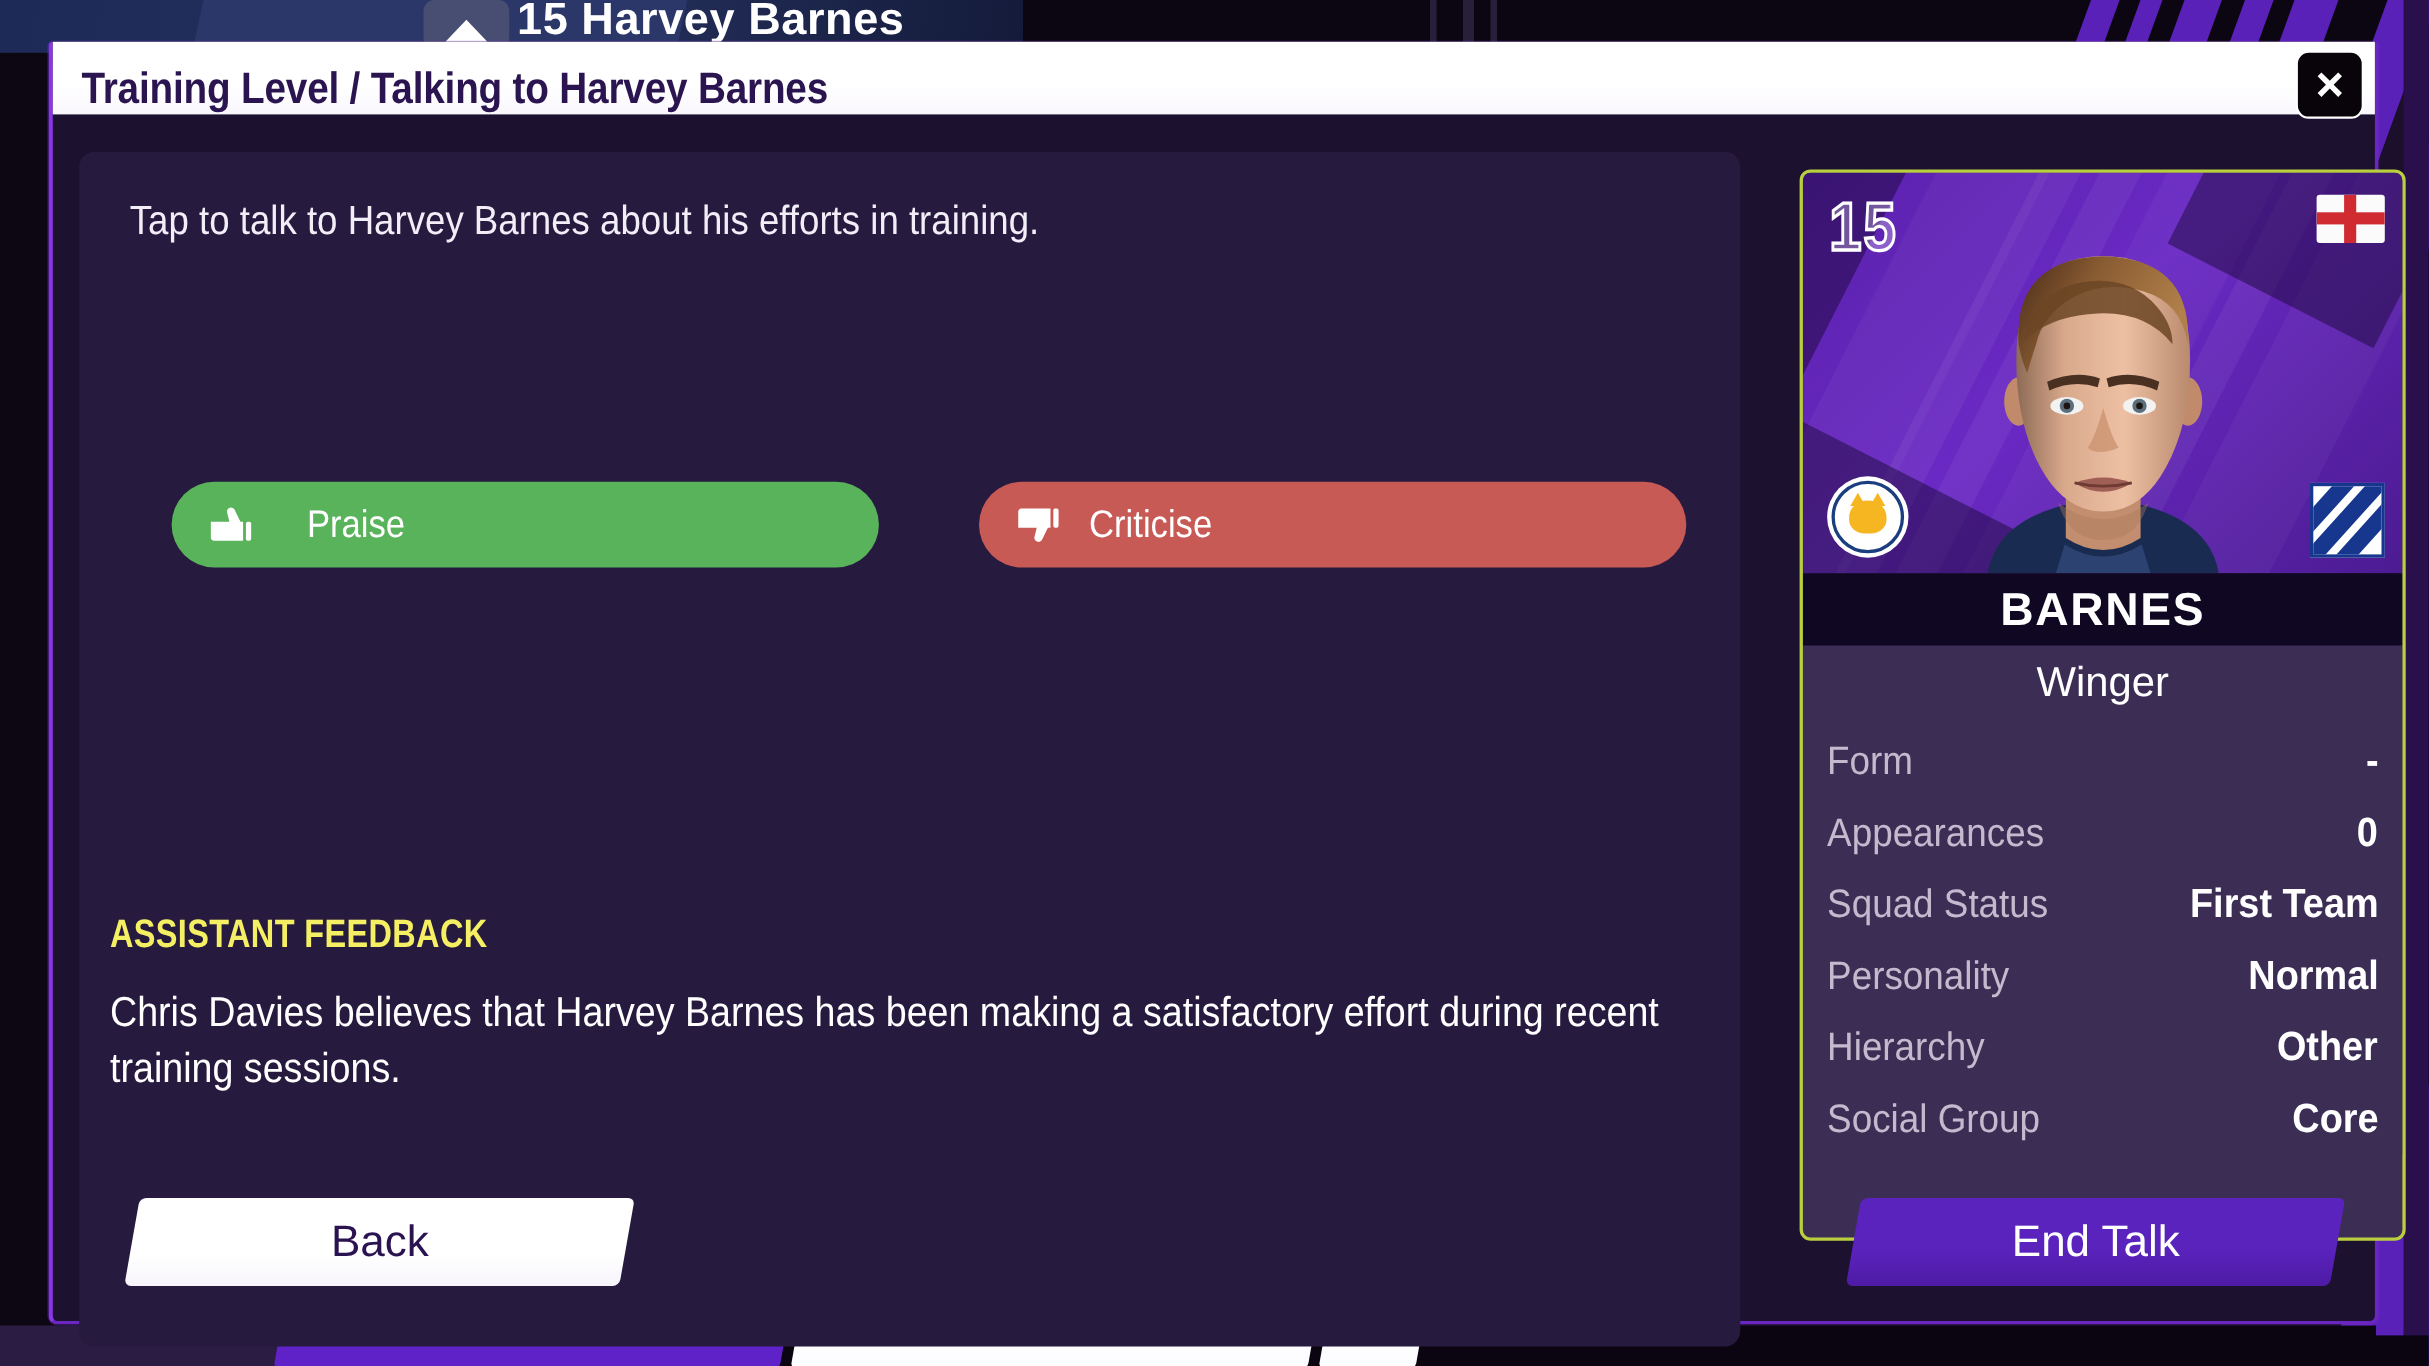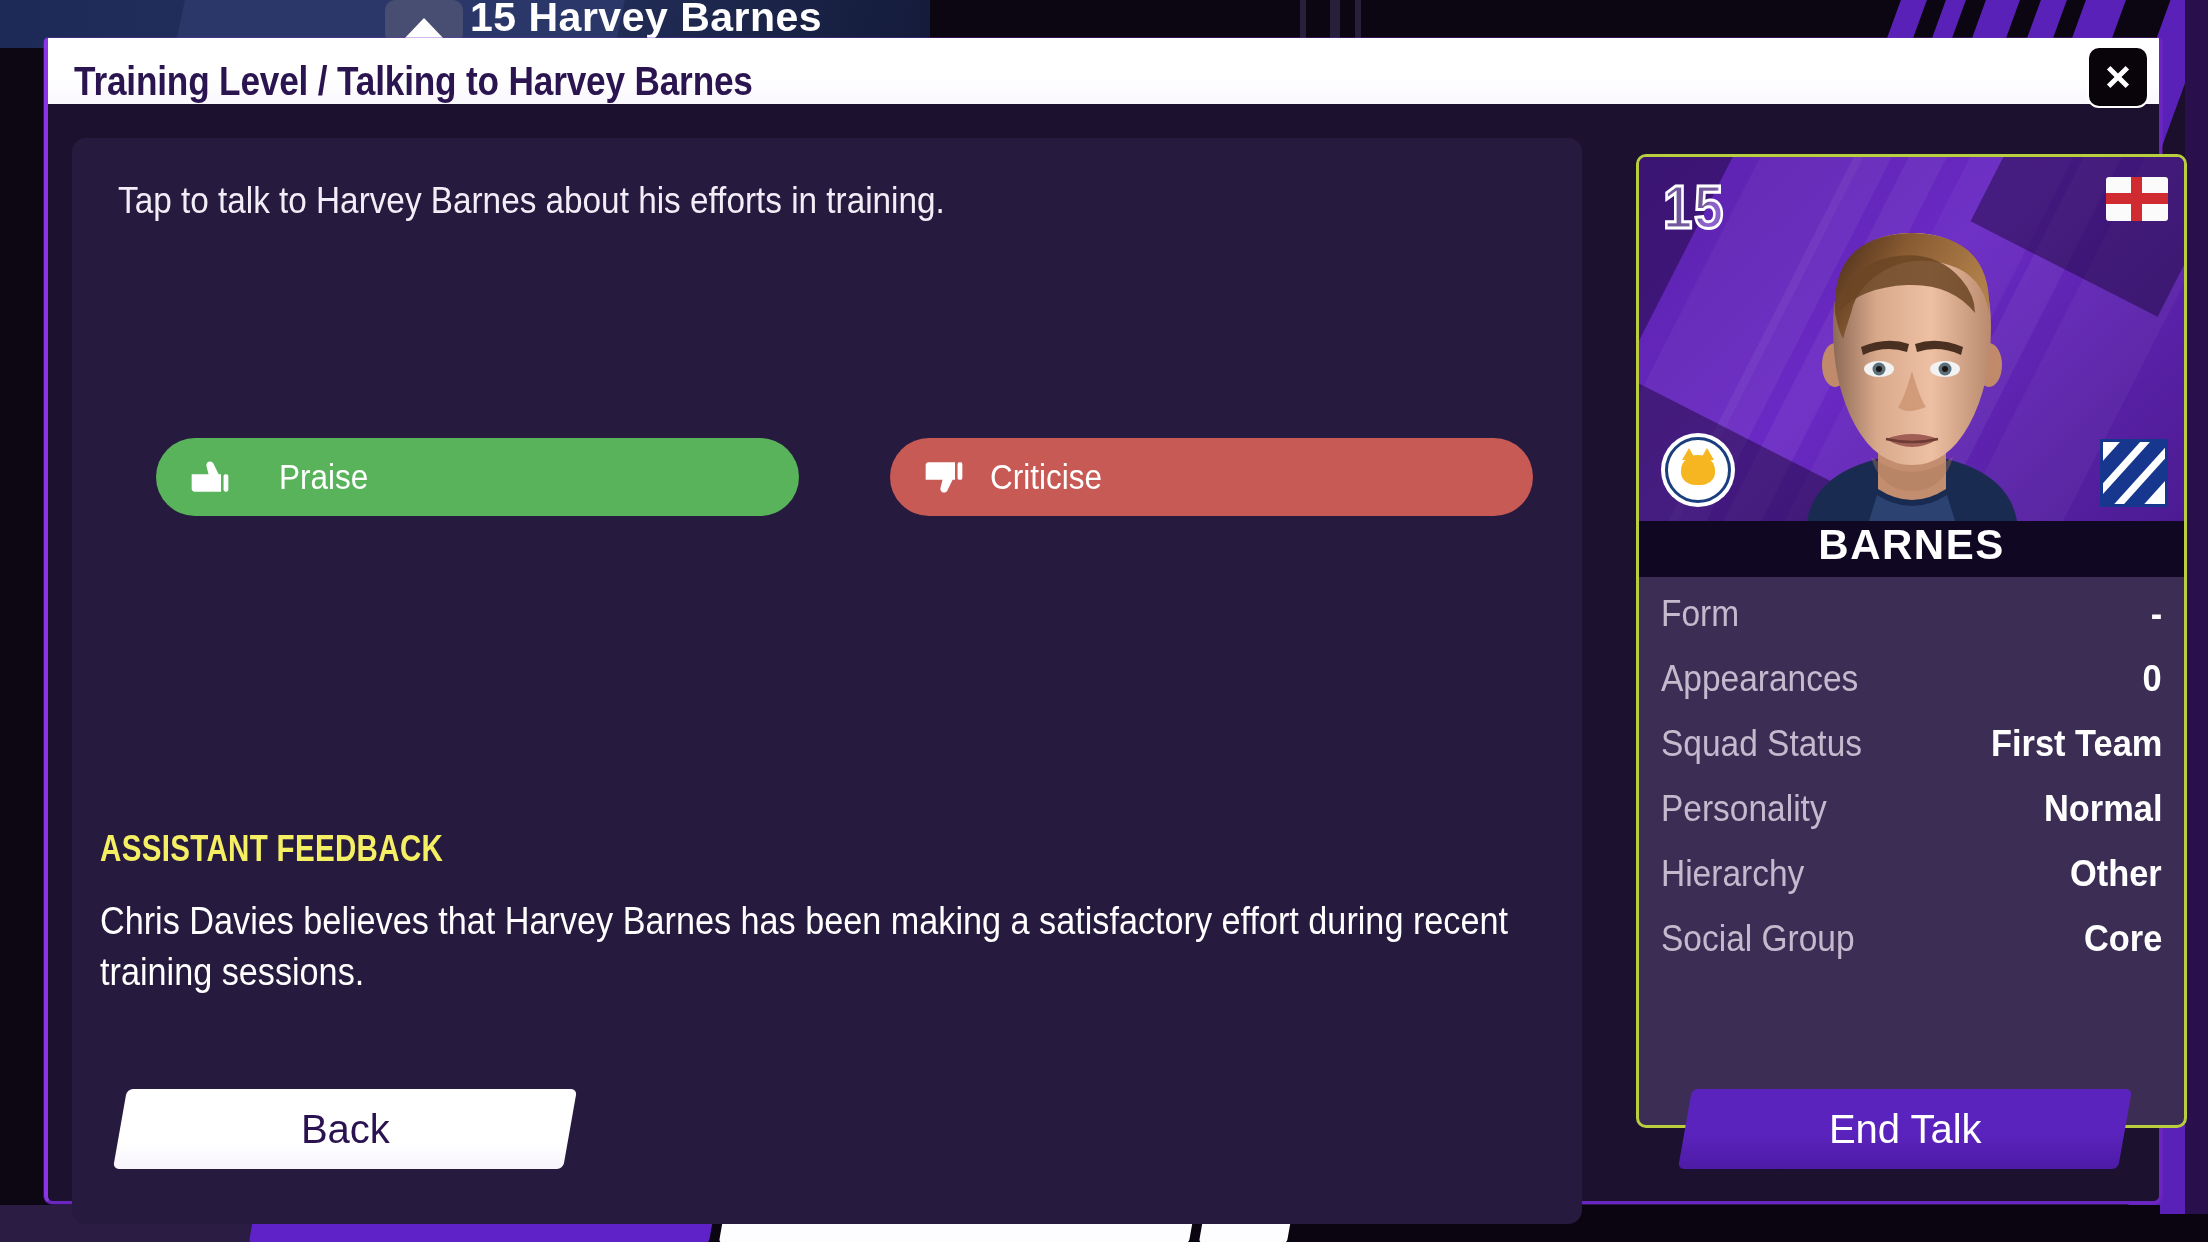--- a/index.html
+++ b/index.html
@@ -169,22 +169,22 @@
   #kit-icon{
     position:absolute; right:16px; bottom:14px; width:68px; height:68px;
     background:#ffffff; border:3px solid #17378f; box-sizing:border-box;
     overflow:hidden;
   }
   #kit-icon i{
     position:absolute; background:#17378f; width:15px; height:150px;
     transform:rotate(42deg); top:-40px;
   }
   #card-name{
-    height:56px; background:#100823; display:flex;
-    align-items:flex-start; justify-content:center;
+    height:66px; background:#100823; display:flex;
+    align-items:center; justify-content:center;
   }
   #card-name span{
     color:#ffffff; font-size:42px; font-weight:bold; letter-spacing:1.5px;
   }
   #card-pos{
     height:68px; background:#3c2d55; display:flex;
     align-items:center; justify-content:center;
   }
   #card-pos span{ color:#ffffff; font-size:38px; }
   #card-stats{ background:#3c2d55; padding:4px 22px 0 22px; }
@@ -361,20 +361,23 @@
       <div id="kit-icon">
         <i style="left:-12px;"></i>
         <i style="left:18px;"></i>
         <i style="left:48px;"></i>
       </div>
     </div>
 
     <div id="card-name">
       <span>BARNES</span>
     </div>
+    <div id="card-pos">
+      <span>Winger</span>
+    </div>
 
     <div id="card-stats">
       <div class="stat-row">
         <span class="k">Form</span>
         <span class="v">-</span>
       </div>
       <div class="stat-row">
         <span class="k">Appearances</span>
         <span class="v">0</span>
       </div>

